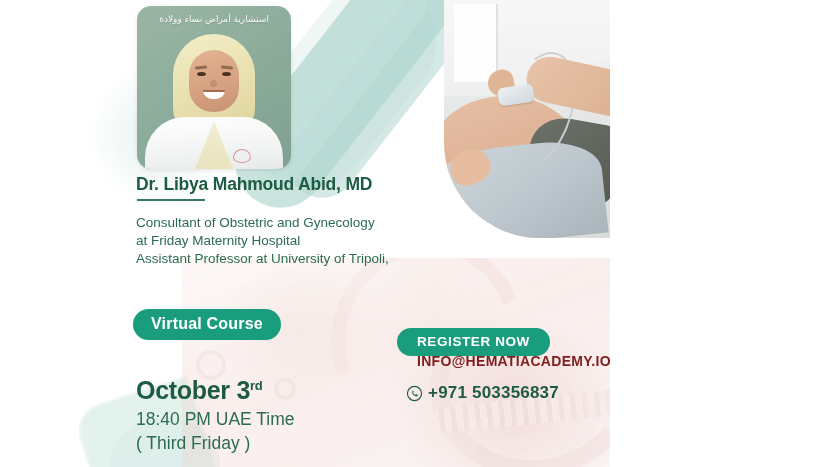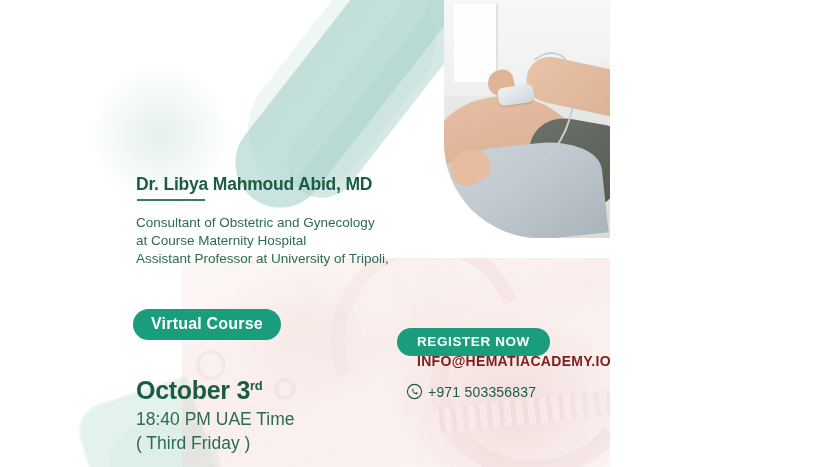--- a/index.html
+++ b/index.html
@@ -428,22 +428,22 @@
     display: flex;
     align-items: center;
     gap: 5px;
     white-space: nowrap;
   }
   .wa-icon {
     width: 17px; height: 17px;
     display: block;
   }
   .phone-text {
-    font-size: 14px;
-    font-weight: 400;
+    font-size: 17px;
+    font-weight: 700;
     color: #1d5c43;
     letter-spacing: 0.2px;
   }
 </style>
 </head>
 <body>
 
 <div class="poster">
 
   <div class="bg-layer">
@@ -458,41 +458,58 @@
 
   <div class="faded-photo">
     <div class="fp-inner"></div>
     <div class="fp-curve1"></div>
     <div class="fp-curve2"></div>
     <div class="fp-band"></div>
     <div class="fp-dot d1"></div>
     <div class="fp-dot d2"></div>
   </div>
 
+  <div class="doctor-card">
+    <div class="doc-bg"></div>
+    <div class="doc-figure">
+      <div class="hijab"></div>
+      <div class="face"></div>
+      <div class="brow l"></div>
+      <div class="brow r"></div>
+      <div class="eye l"></div>
+      <div class="eye r"></div>
+      <div class="nose"></div>
+      <div class="smile"></div>
+      <div class="coat"></div>
+      <div class="coat-v"></div>
+      <div class="coat-logo"></div>
+    </div>
+    <div class="doc-arabic">استشارية أمراض نساء وولادة</div>
+  </div>
 
   <div class="ultrasound">
     <div class="us-bg"></div>
     <div class="us-wall"></div>
     <div class="us-cab"></div>
     <div class="us-belly"></div>
     <div class="us-dark"></div>
     <div class="us-sheet"></div>
     <div class="us-cable"></div>
     <div class="us-sleeve"></div>
     <div class="us-arm"></div>
     <div class="us-hand"></div>
     <div class="us-probe"></div>
     <div class="us-handl"></div>
   </div>
 
   <div class="doctor-name">Dr. Libya Mahmoud Abid, MD</div>
   <div class="name-divider"></div>
   <div class="credentials">
     <div>Consultant of Obstetric and Gynecology</div>
-    <div>at Course Maternity Hospital</div>
+    <div>at Friday Maternity Hospital</div>
     <div>Assistant Professor at University of Tripoli,</div>
   </div>
 
   <div class="virtual-badge">Virtual Course</div>
 
   <div class="date-line l2">
     <span>October 3</span><span class="sup">rd</span>
   </div>
   <div class="time-line t1">18:40 PM UAE Time</div>
   <div class="time-line t2">( Third Friday )</div>

